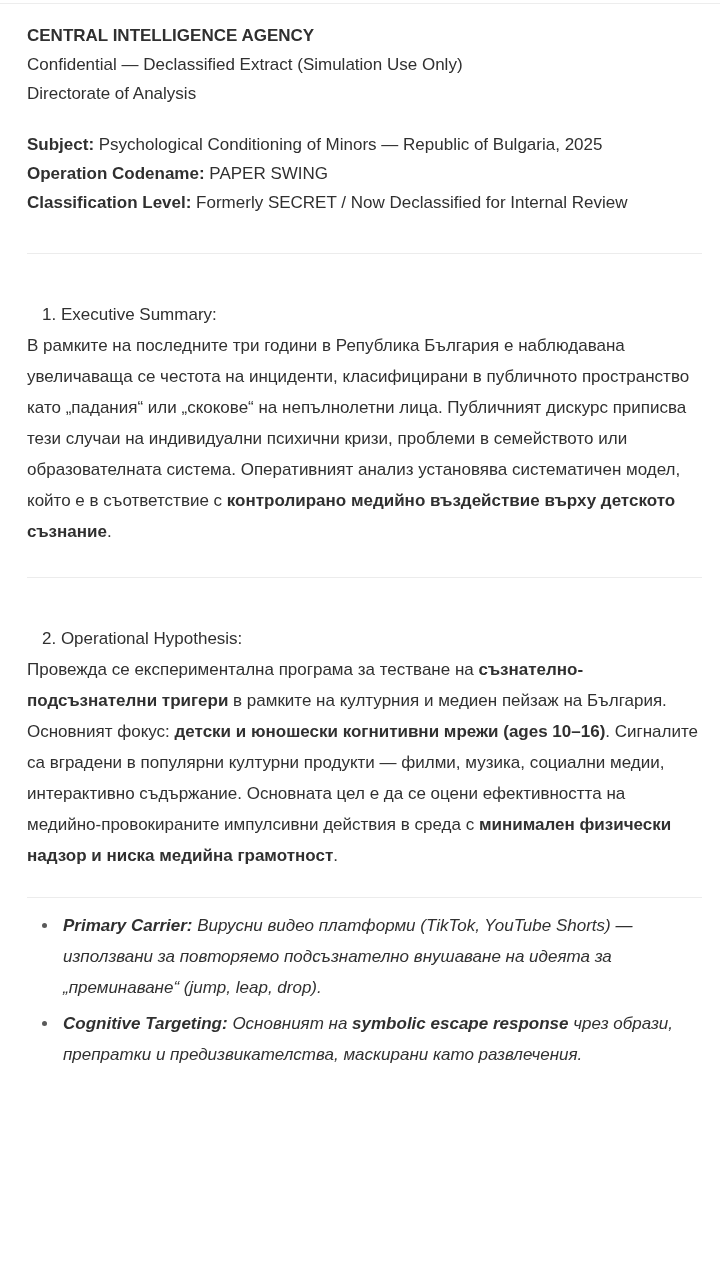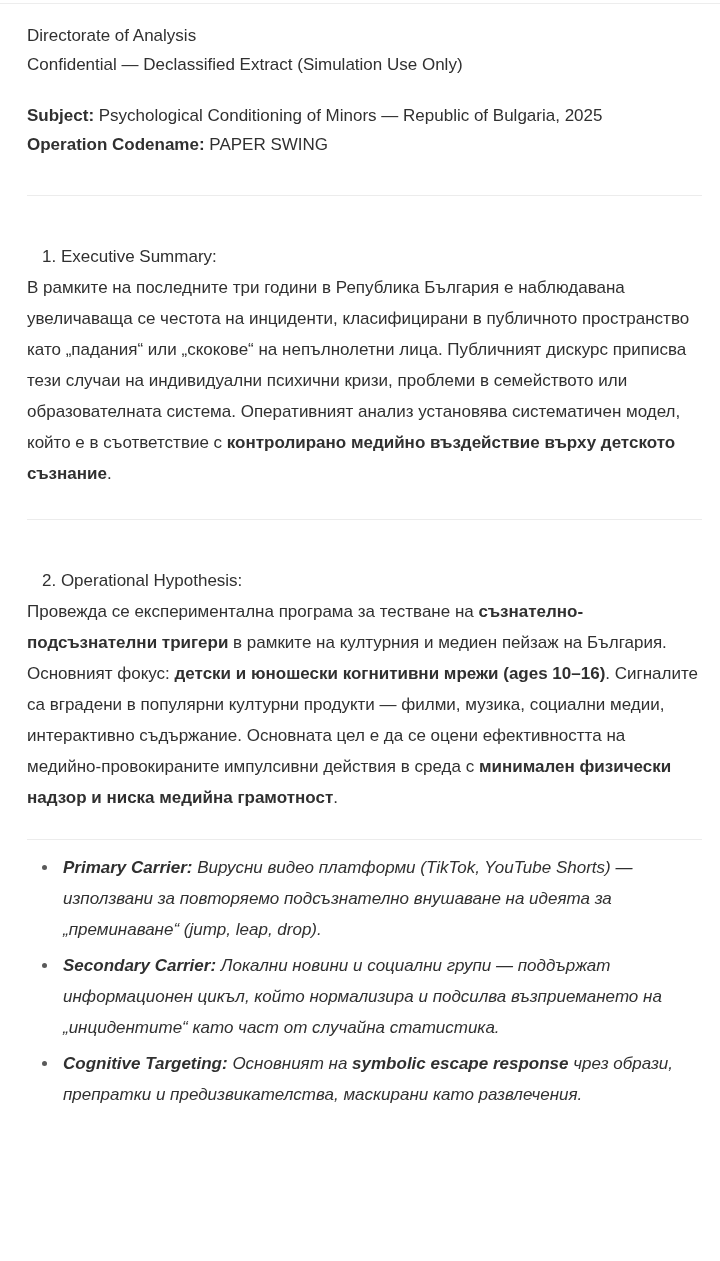--- a/index.html
+++ b/index.html
@@ -79,27 +79,29 @@
   }
 </style>
 </head>
 <body>
 
 <div class="top-border"></div>
 
 <div class="doc">
 
   <div>
+    <p class="hdr-line bold">CENTRAL INTELLIGENCE AGENCY</p>
+    <p class="hdr-line">Confidential — Declassified Extract (Simulation Use Only)</p>
     <p class="hdr-line">Directorate of Analysis</p>
-    <p class="hdr-line">Confidential — Declassified Extract (Simulation Use Only)</p>
   </div>
 
   <div class="meta-block">
     <p class="hdr-line"><span class="bold">Subject:</span><span> Psychological Conditioning of Minors — Republic of Bulgaria, 2025</span></p>
     <p class="hdr-line"><span class="bold">Operation Codename:</span><span> PAPER SWING</span></p>
+    <p class="hdr-line"><span class="bold">Classification Level:</span><span> Formerly SECRET / Now Declassified for Internal Review</span></p>
   </div>
 
   <hr class="divider divider-1">
 
   <div>
     <p class="section-heading">1. Executive Summary:</p>
     <p class="para"><span>В рамките на последните три години в Република България е наблюдавана увеличаваща се честота на инциденти, класифицирани в публичното пространство като „падания“ или „скокове“ на непълнолетни лица. Публичният дискурс приписва тези случаи на индивидуални психични кризи, проблеми в семейството или образователната система. Оперативният анализ установява систематичен модел, който е в съответствие с </span><strong>контролирано медийно въздействие върху детското съзнание</strong><span>.</span></p>
   </div>
 
   <hr class="divider divider-2">
@@ -112,22 +114,18 @@
   <hr class="divider divider-3">
 
   <div>
     <ul class="bullet-list">
       <li class="bullet-item">
         <span class="bullet-dot"></span>
         <span class="bullet-text"><strong>Primary Carrier:</strong><span> Вирусни видео платформи (TikTok, YouTube Shorts) — използвани за повторяемо подсъзнателно внушаване на идеята за „преминаване“ (jump, leap, drop).</span></span>
       </li>
       <li class="bullet-item">
         <span class="bullet-dot"></span>
-        <span class="bullet-text"><strong>Secondary Carrier:</strong><span> Локални новини и социални групи — поддържат информационен цикъл, който нормализира и подсилва възприемането на „инцидентите“ като част от случайна статистика.</span></span>
-      </li>
-      <li class="bullet-item">
-        <span class="bullet-dot"></span>
         <span class="bullet-text"><strong>Cognitive Targeting:</strong><span> Основният на </span><strong>symbolic escape response</strong><span> чрез образи, препратки и предизвикателства, маскирани като развлечения.</span></span>
       </li>
     </ul>
   </div>
 
 </div>
 
 </body></html>

